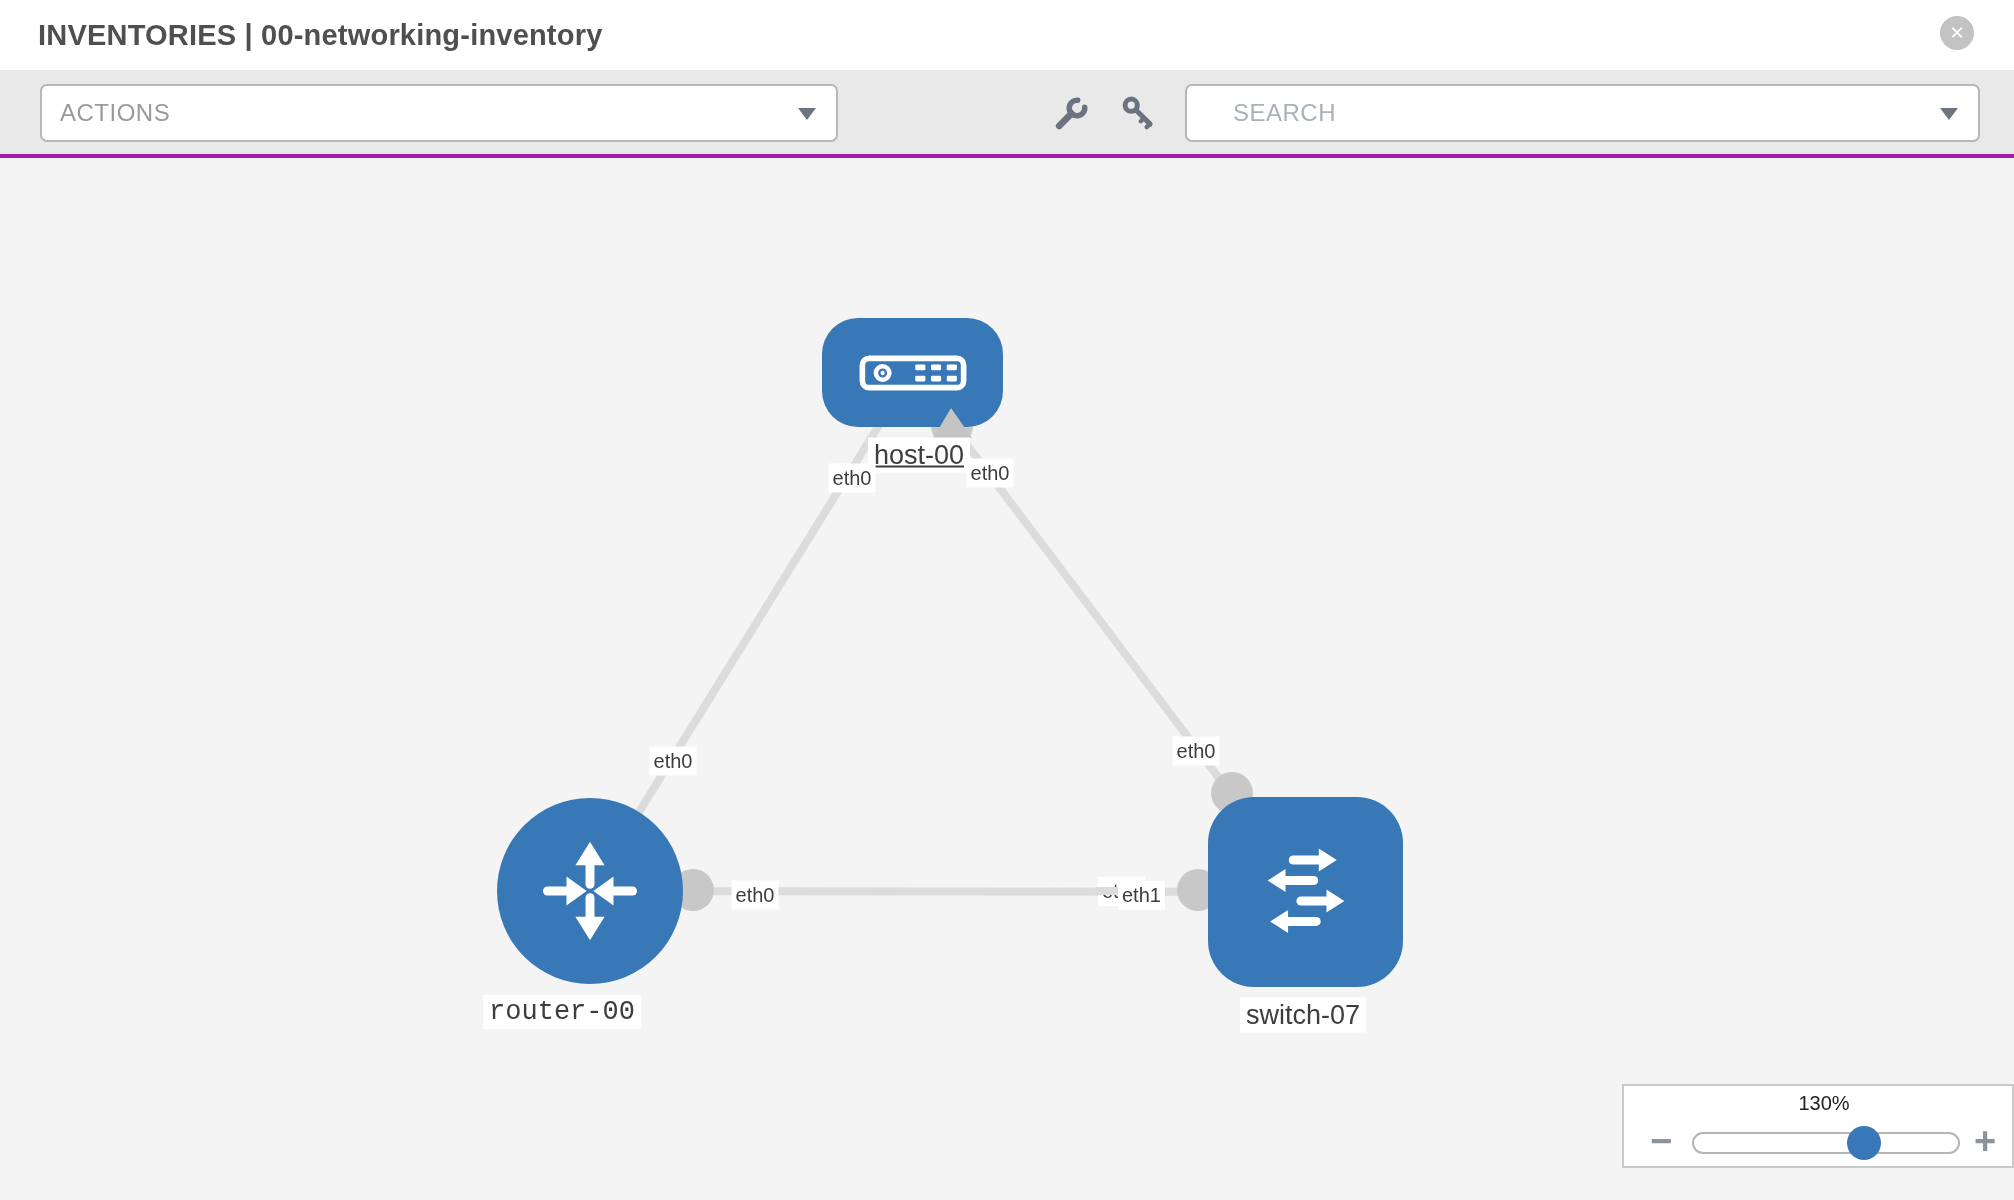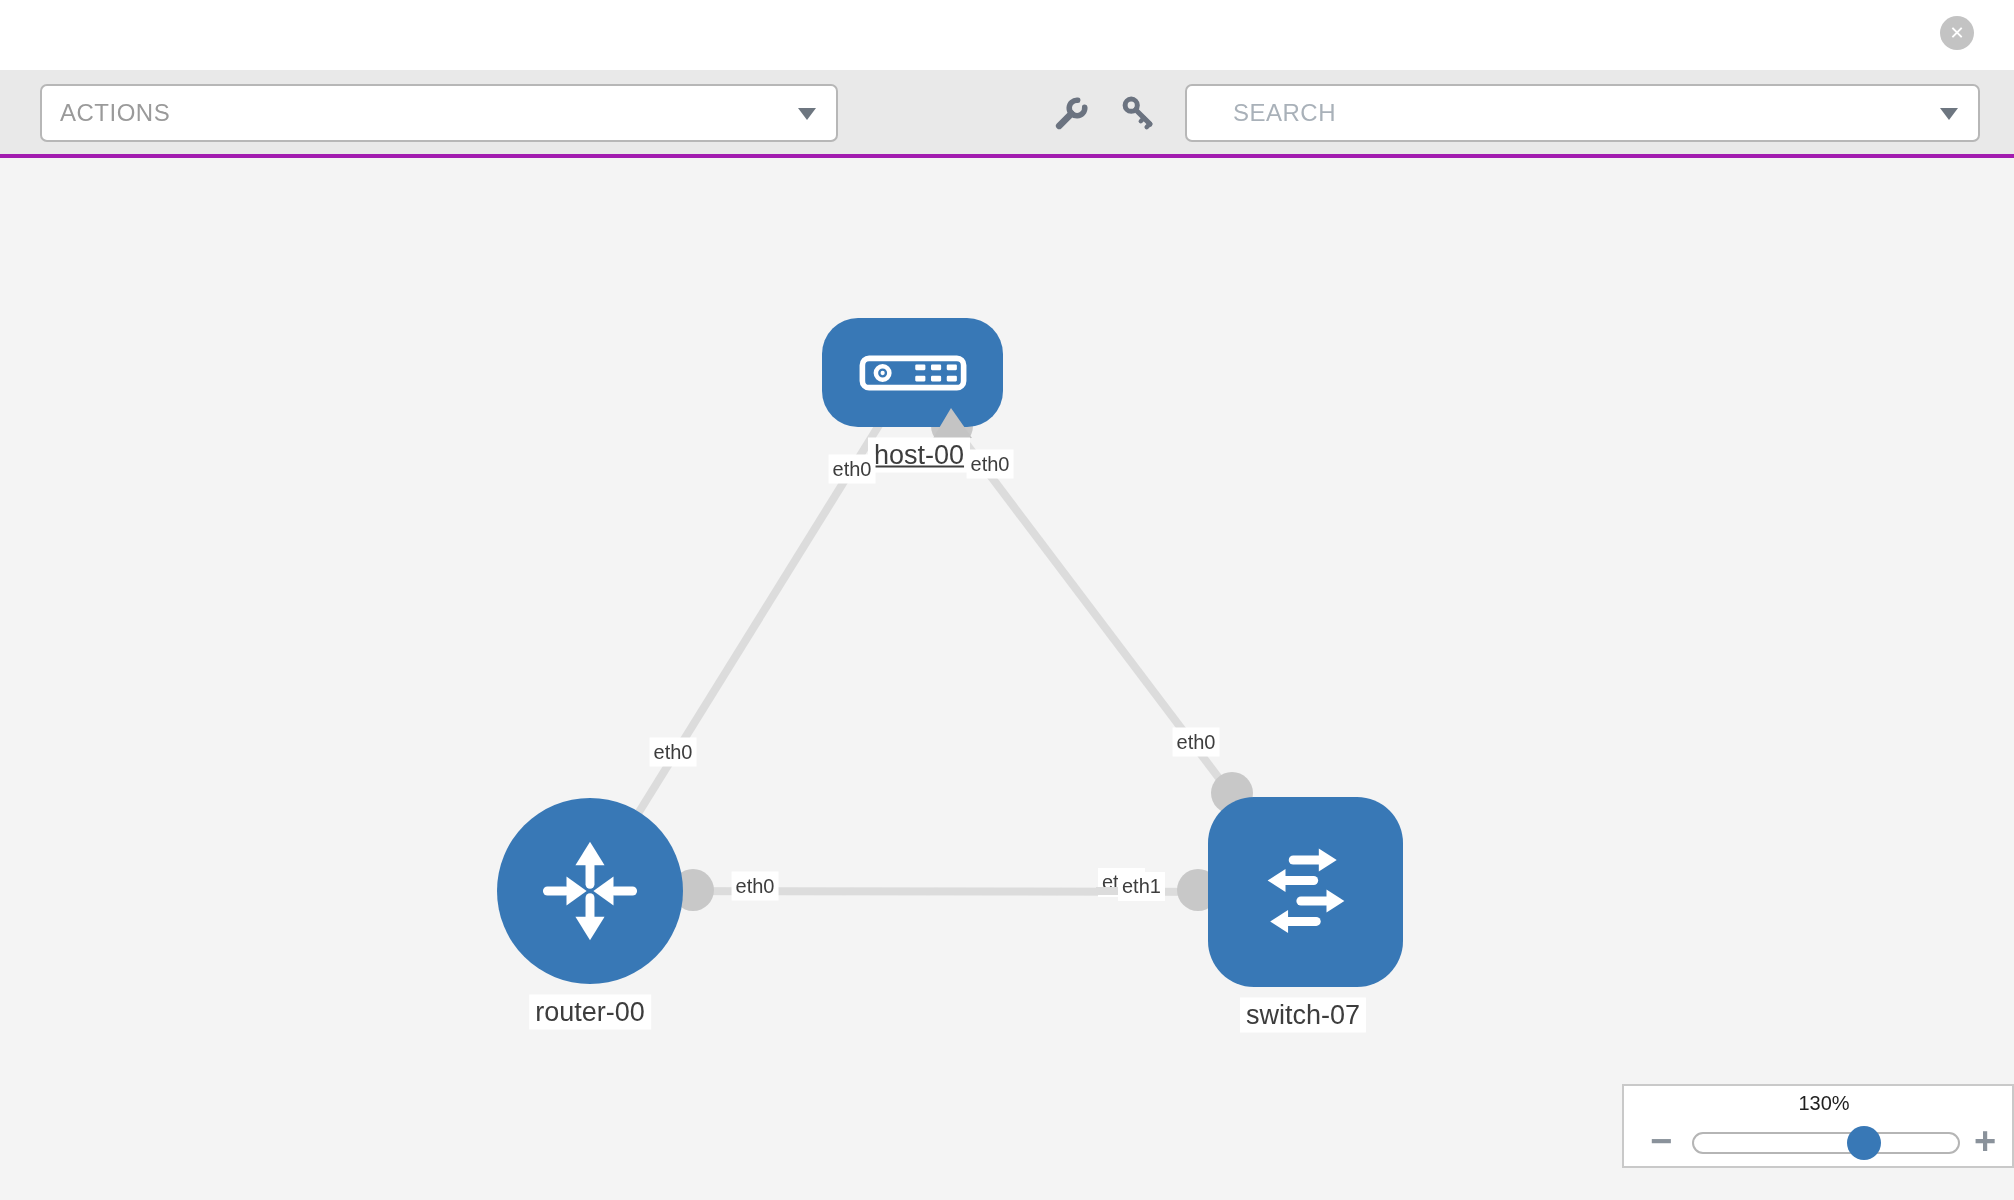--- a/index.html
+++ b/index.html
@@ -59,21 +59,21 @@
   .node.router{left:497px;top:798px;width:186px;height:186px;border-radius:50%;}
   .node.switch{left:1208px;top:797px;width:195px;height:190px;border-radius:46px;}
   .node.host svg{width:108px;height:36px;}
   .node.router svg{width:112px;height:112px;}
   .node.switch svg{width:128px;height:128px;}
   .lbl{
     position:absolute;background:#ffffff;color:#3d3d3d;white-space:nowrap;z-index:3;
     transform:translate(-50%,-50%);
   }
   .lbl.node-name{font-size:27px;padding:2px 6px;}
-  .lbl.iface{font-size:20px;padding:3px 4px;}
+  .lbl.iface{font-size:20px;padding:3px 4px;margin-top:9px;}
   .lbl.abs{transform:none;}
   .lbl.back{z-index:3;}
   .strike{position:absolute;left:1096px;top:887px;width:30px;height:8px;background:#dcdcdc;z-index:4;}
   .lbl.front{z-index:5;}
   
   .zoom-panel{
     position:absolute;left:1622px;top:1084px;width:392px;height:84px;background:#ffffff;
     border:2px solid #c9c9c9;box-sizing:border-box;z-index:6;
   }
   .zoom-value{position:absolute;left:200px;top:6px;transform:translateX(-50%);font-size:20px;color:#1f1f1f;}
@@ -148,21 +148,21 @@
           <polygon points="36,64 36,82 22,73" stroke="none"></polygon>
       </g>
     </svg>
   </div>
 
   <svg class="overlay" width="2014" height="1200" viewBox="0 0 2014 1200">
     <polygon points="932,440 972,438 951,408" fill="#c4c4c4"></polygon>
   </svg>
 
   <span class="lbl node-name" style="left:919px;top:455px;text-decoration:underline;">host-00</span>
-  <span class="lbl node-name" style="left:590px;top:1012px;">router-00</span>
+  <span class="lbl node-name" style="left:562px;top:1012px;font-family:Liberation Mono, monospace;">router-00</span>
   <span class="lbl node-name" style="left:1303px;top:1015px;">switch-07</span>
 
   <span class="lbl iface" style="left:852px;top:469px;">eth0</span>
   <span class="lbl iface" style="left:990px;top:464px;">eth0</span>
   <span class="lbl iface" style="left:673px;top:752px;">eth0</span>
   <span class="lbl iface" style="left:1196px;top:742px;">eth0</span>
   <span class="lbl iface" style="left:755px;top:886px;">eth0</span>
   <span class="lbl iface abs back" style="left:1098px;top:868px;">eth0</span>
   <div class="strike"></div>
   <span class="lbl iface abs front" style="left:1118px;top:872px;">eth1</span>
@@ -170,20 +170,21 @@
   <div class="zoom-panel">
     <span class="zoom-value">130%</span>
     <span class="zoom-minus">−</span>
     <div class="zoom-track"></div>
     <div class="zoom-handle"></div>
     <span class="zoom-plus">+</span>
   </div>
 </div>
 
 <div class="header">
+  <h1 class="page-title">INVENTORIES | 00-networking-inventory</h1>
   <div class="close-btn">
     <span>✕</span>
   </div>
 </div>
 
 <div class="toolbar">
   <div class="select actions">
     <span class="sel-label">ACTIONS</span>
     <span class="caret"></span>
   </div>

